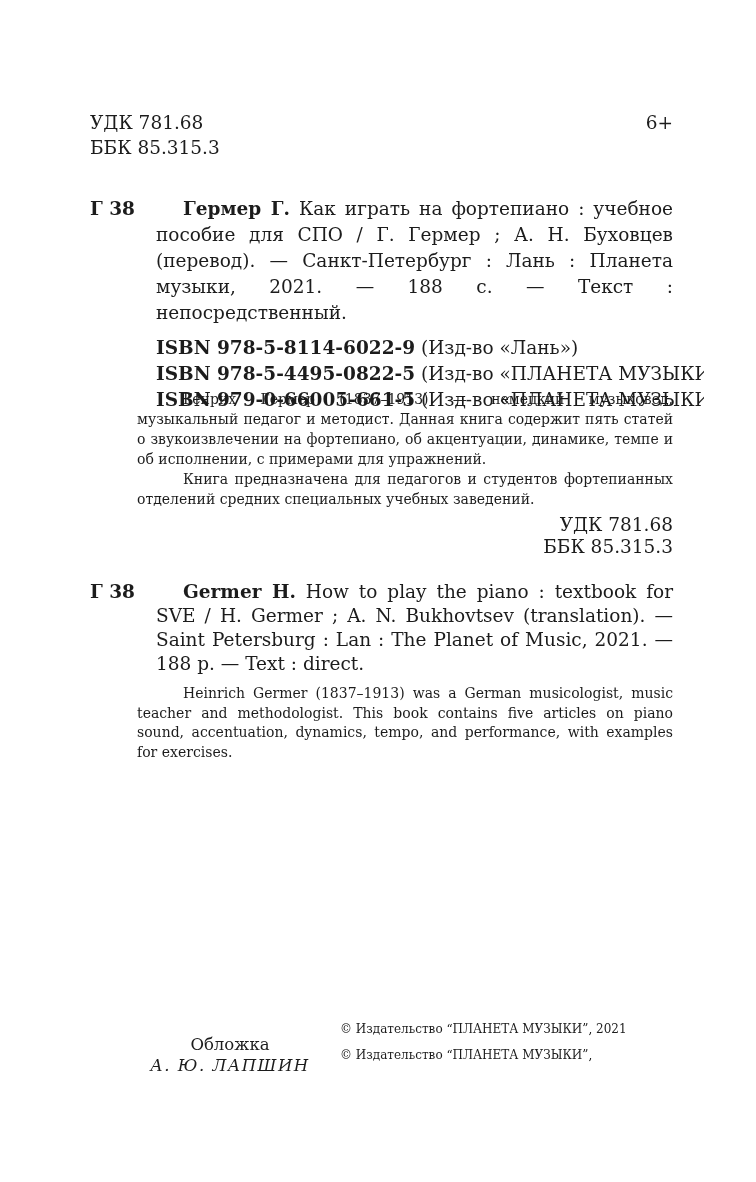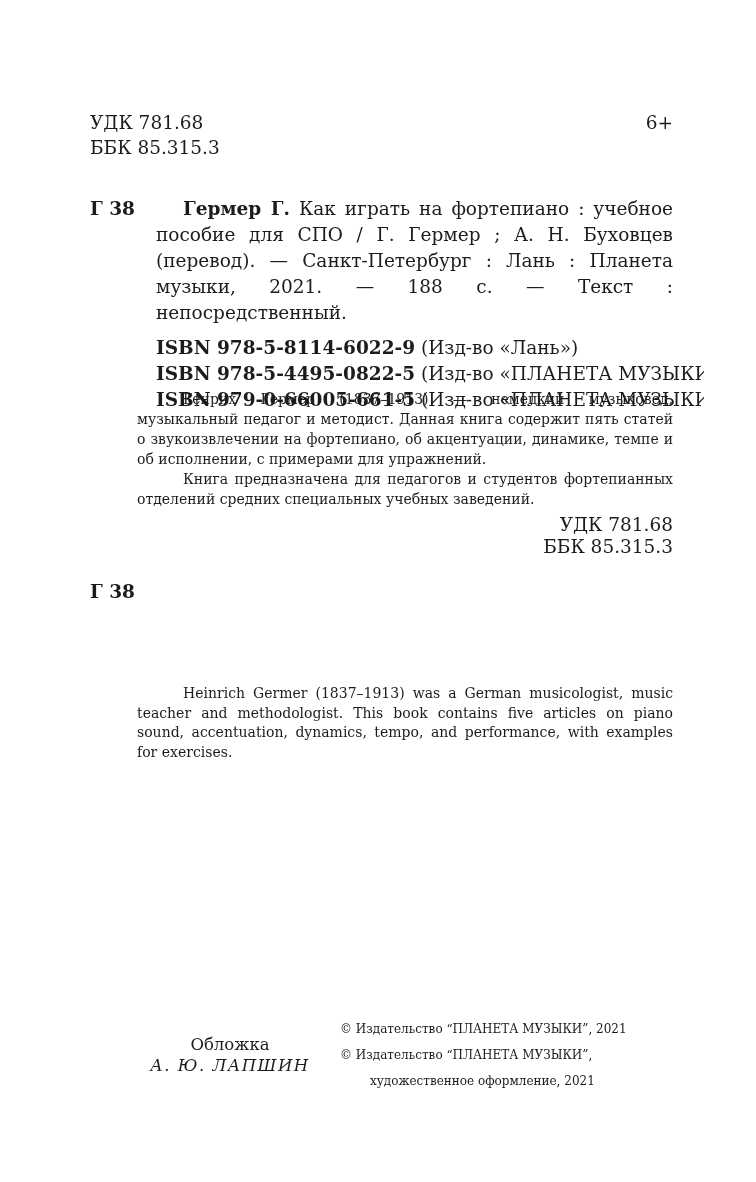--- a/index.html
+++ b/index.html
@@ -129,30 +129,32 @@
     <p>Книга предназначена для педагогов и студентов фортепианных отделений средних специальных учебных заведений.</p>
   </div>
 
   <div class="udc-ref">
     <div>УДК 781.68</div>
     <div>ББК 85.315.3</div>
   </div>
 
   <div class="entry entry-en">
     <span class="entry-code">Г 38</span>
+    <div class="entry-body">
+      <p class="bib"><span class="b">Germer H.</span><span> How to play the piano : textbook for SVE / H. Germer ; A. N. Bukhovtsev (translation). — Saint Petersburg : Lan : The Planet of Music, 2021. — 188 p. — Text : direct.</span></p>
+    </div>
   </div>
 
   <div class="annotation annotation-en">
     <p>Heinrich Germer (1837–1913) was a German musicologist, music teacher and methodologist. This book contains five articles on piano sound, accentuation, dynamics, tempo, and performance, with examples for exercises.</p>
   </div>
 
   <div class="footer-cover">
     <div>Обложка</div>
     <div class="designer">А. Ю. ЛАПШИН</div>
   </div>
 
   <div class="footer-copyright">
     <div>© Издательство “ПЛАНЕТА МУЗЫКИ”, 2021</div>
     <div>© Издательство “ПЛАНЕТА МУЗЫКИ”,</div>
-    <div class="cont">художественное оформление, 2021</div>
   </div>
 
 </div>
 
 </body></html>

